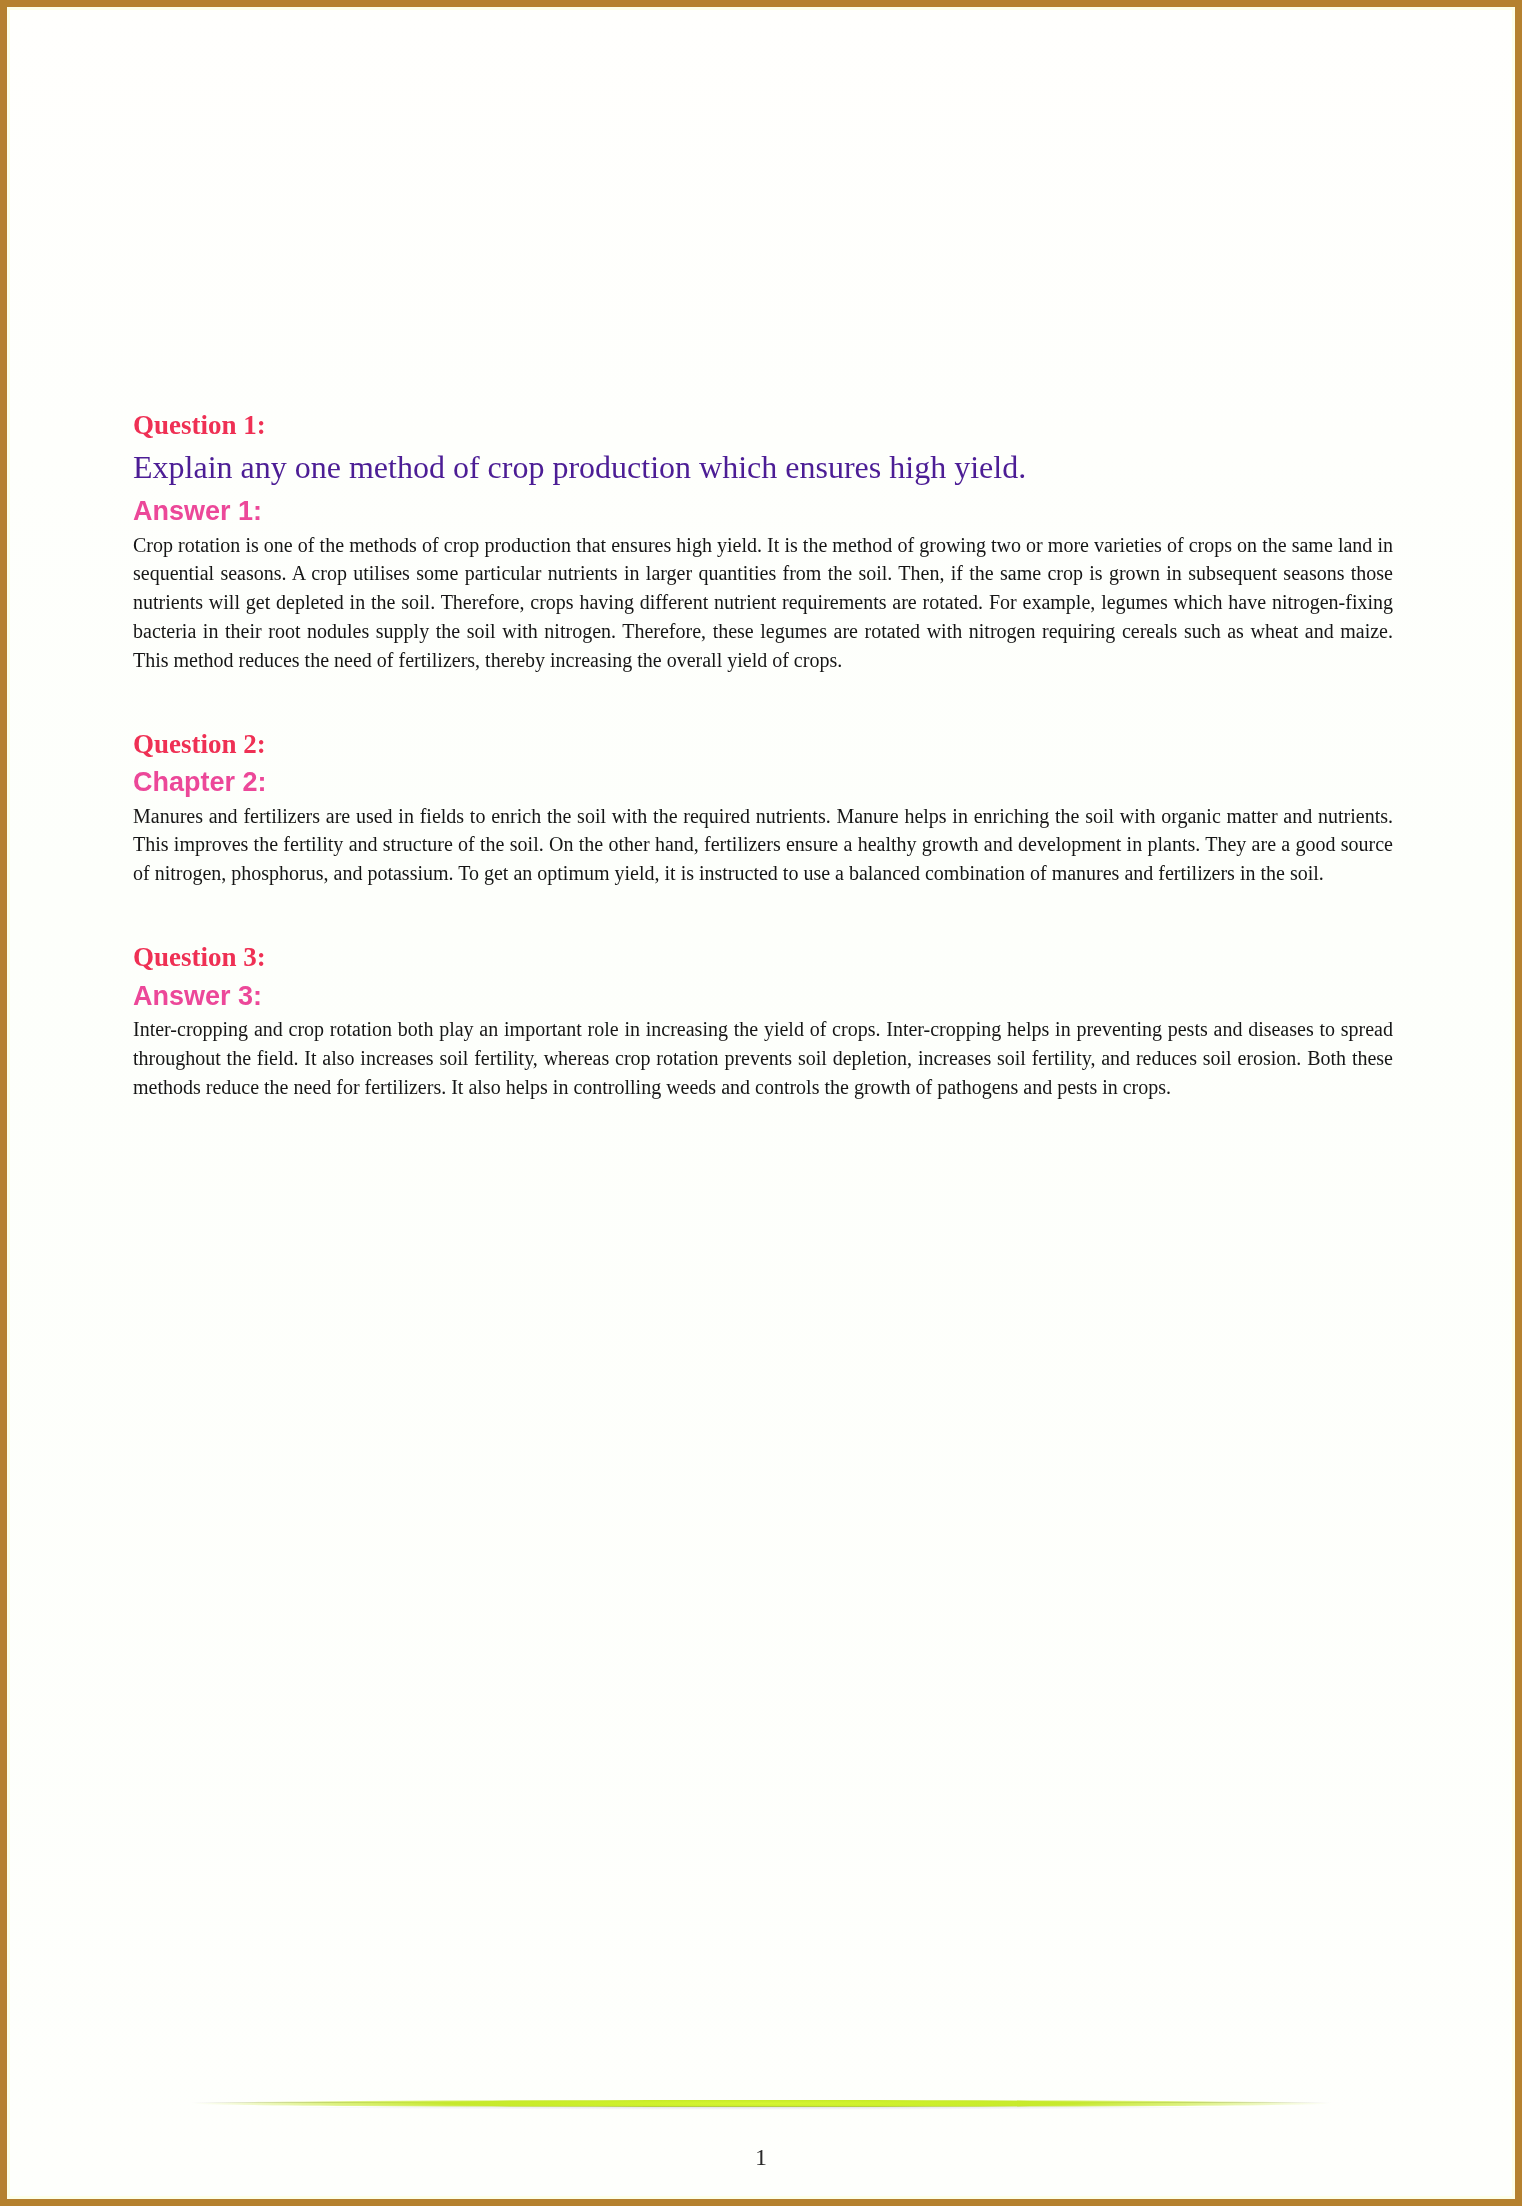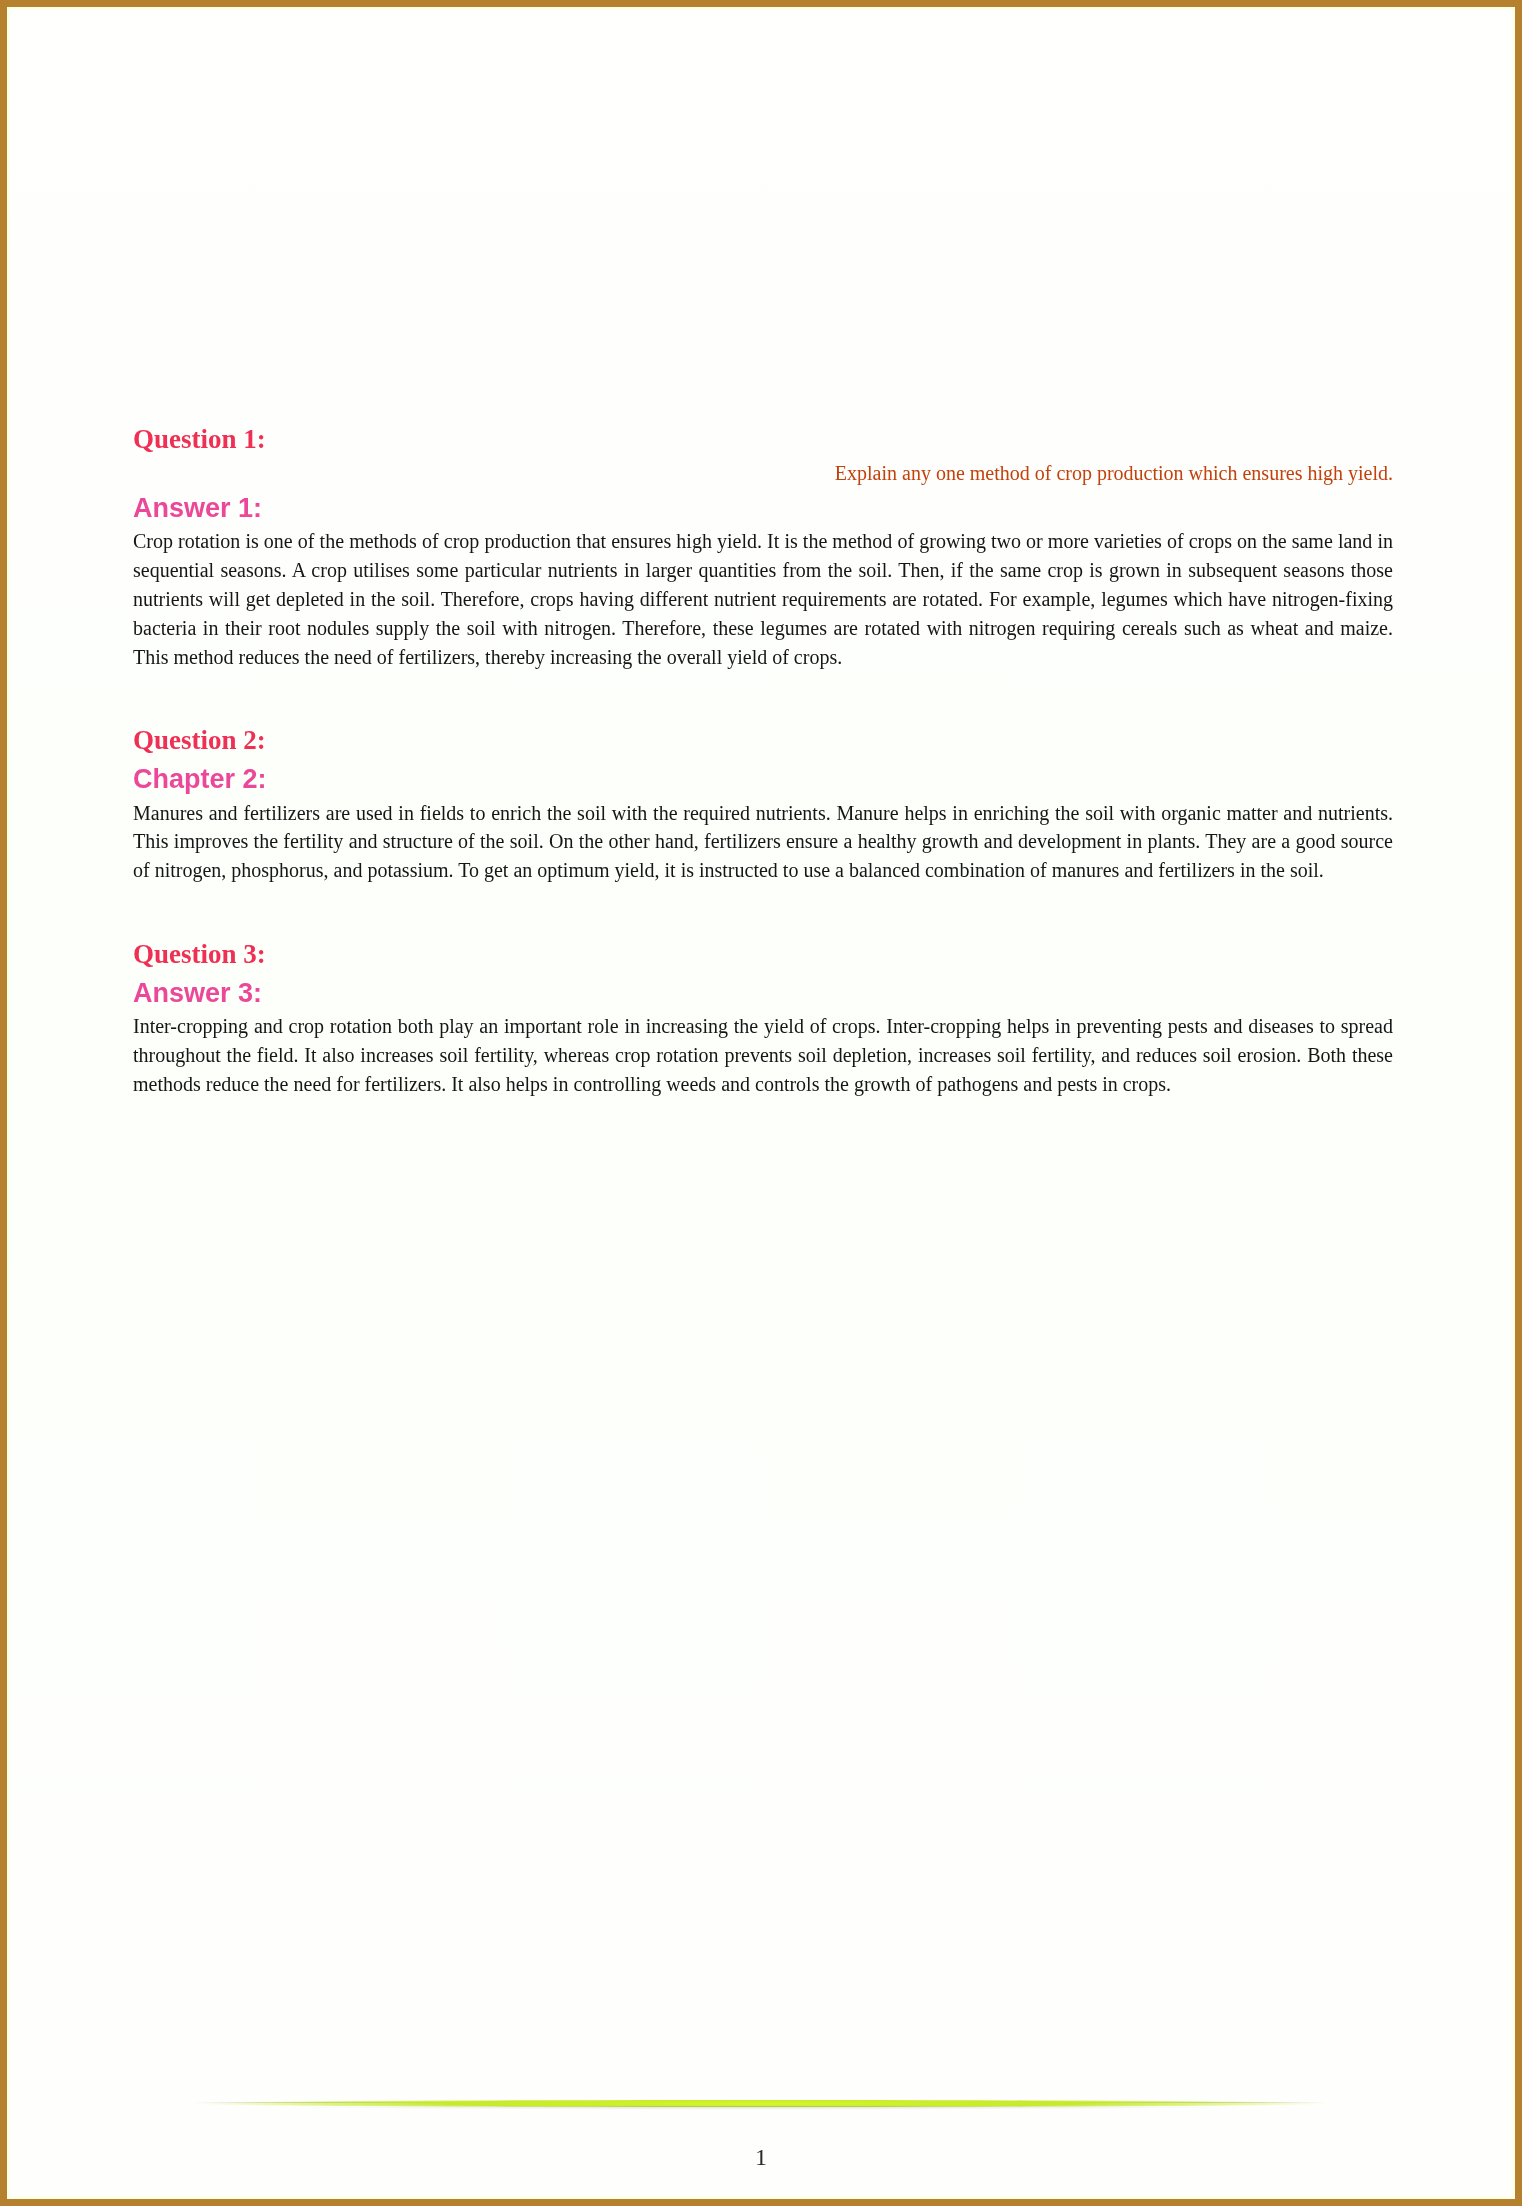--- a/index.html
+++ b/index.html
@@ -91,21 +91,21 @@
     font-size: 42px;
     color: #5b63ad;
     letter-spacing: 0.3px;
   }
 
   
   .content {
     position: absolute;
     left: 126px;
     right: 122px;
-    top: 415px;
+    top: 401px;
   }
 
   .qa-block {
     margin-bottom: 52px;
   }
   .qa-block:last-of-type {
     margin-bottom: 0;
   }
 
   .q-label {
@@ -119,25 +119,25 @@
   .a-label {
     font-family: Liberation Sans, sans-serif;
     font-weight: bold;
     font-size: 27px;
     color: #ec4899;
     line-height: 1.28;
     margin: 4px 0 0 0;
   }
   .q-text {
     font-family: "Liberation Serif", "DejaVu Serif", serif;
-    font-size: 20px;
-    color: #c2410c;
+    font-size: 32px;
+    color: #4c1d95;
     line-height: 1.42;
     margin: 2px 0 0 0;
-    text-align: right;
+    text-align: left;
   }
   .a-text {
     font-family: "Liberation Serif", "DejaVu Serif", serif;
     font-size: 20px;
     color: #161616;
     line-height: 1.44;
     margin: 2px 0 0 0;
     text-align: justify;
     text-justify: inter-word;
     hyphens: none;

